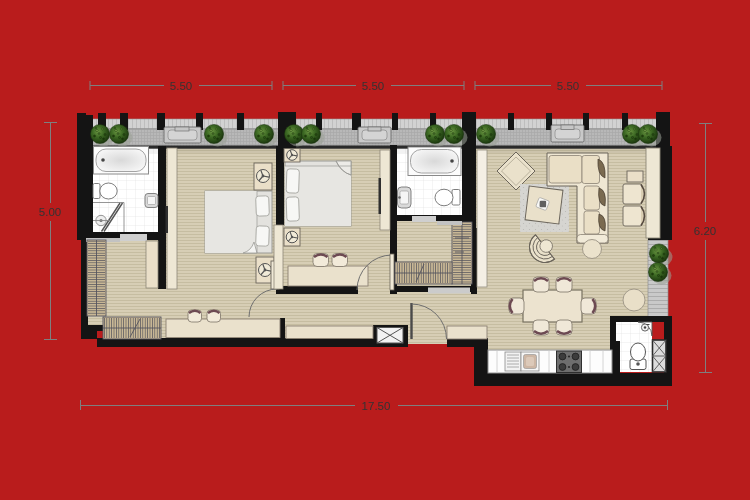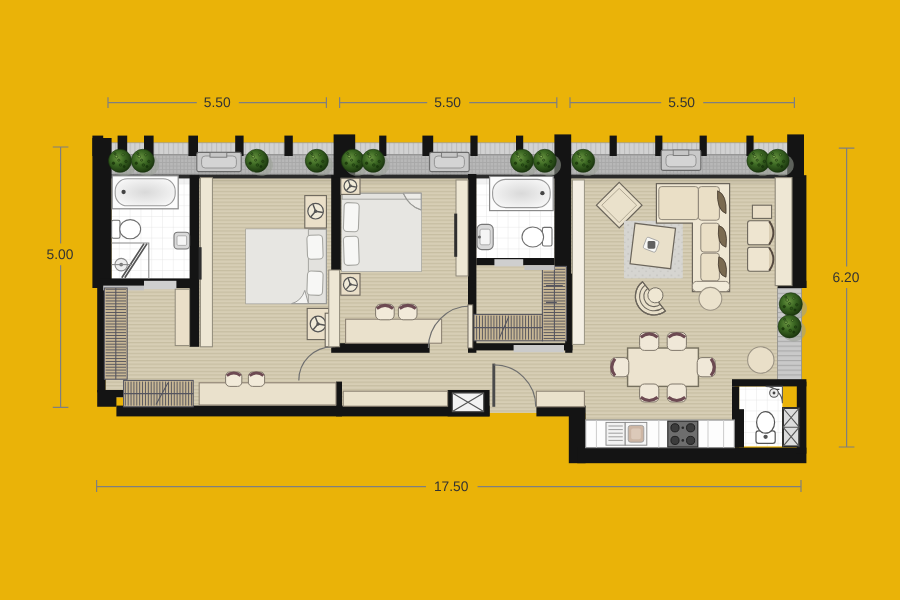--- a/index.html
+++ b/index.html
@@ -1,16 +1,16 @@
 <!DOCTYPE html>
 <html><head>
 <meta charset="utf-8">
 <style>
   html,body{margin:0;padding:0;background:#ffffff;}
-  #page{width:750px;height:500px;position:relative;background:#eab308;overflow:hidden;}
+  #page{width:750px;height:500px;position:relative;background:#b91c1c;overflow:hidden;}
   svg{display:block;}
   text{font-family:"Liberation Sans",sans-serif;fill:#333333;}
 </style>
 </head>
 <body>
 <div id="page">
 <svg width="750" height="500" viewBox="0 0 750 500">
 <defs>
   <pattern id="floorStripe" width="4" height="3" patternUnits="userSpaceOnUse">
     <rect width="4" height="3" fill="#d7ceb5"></rect>

